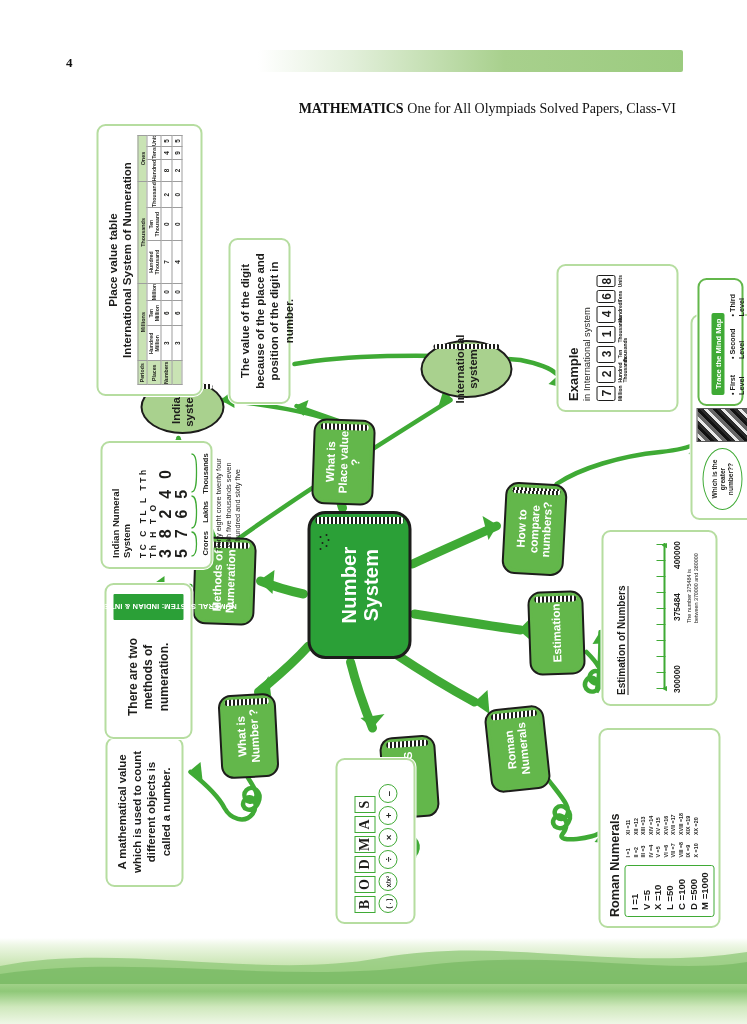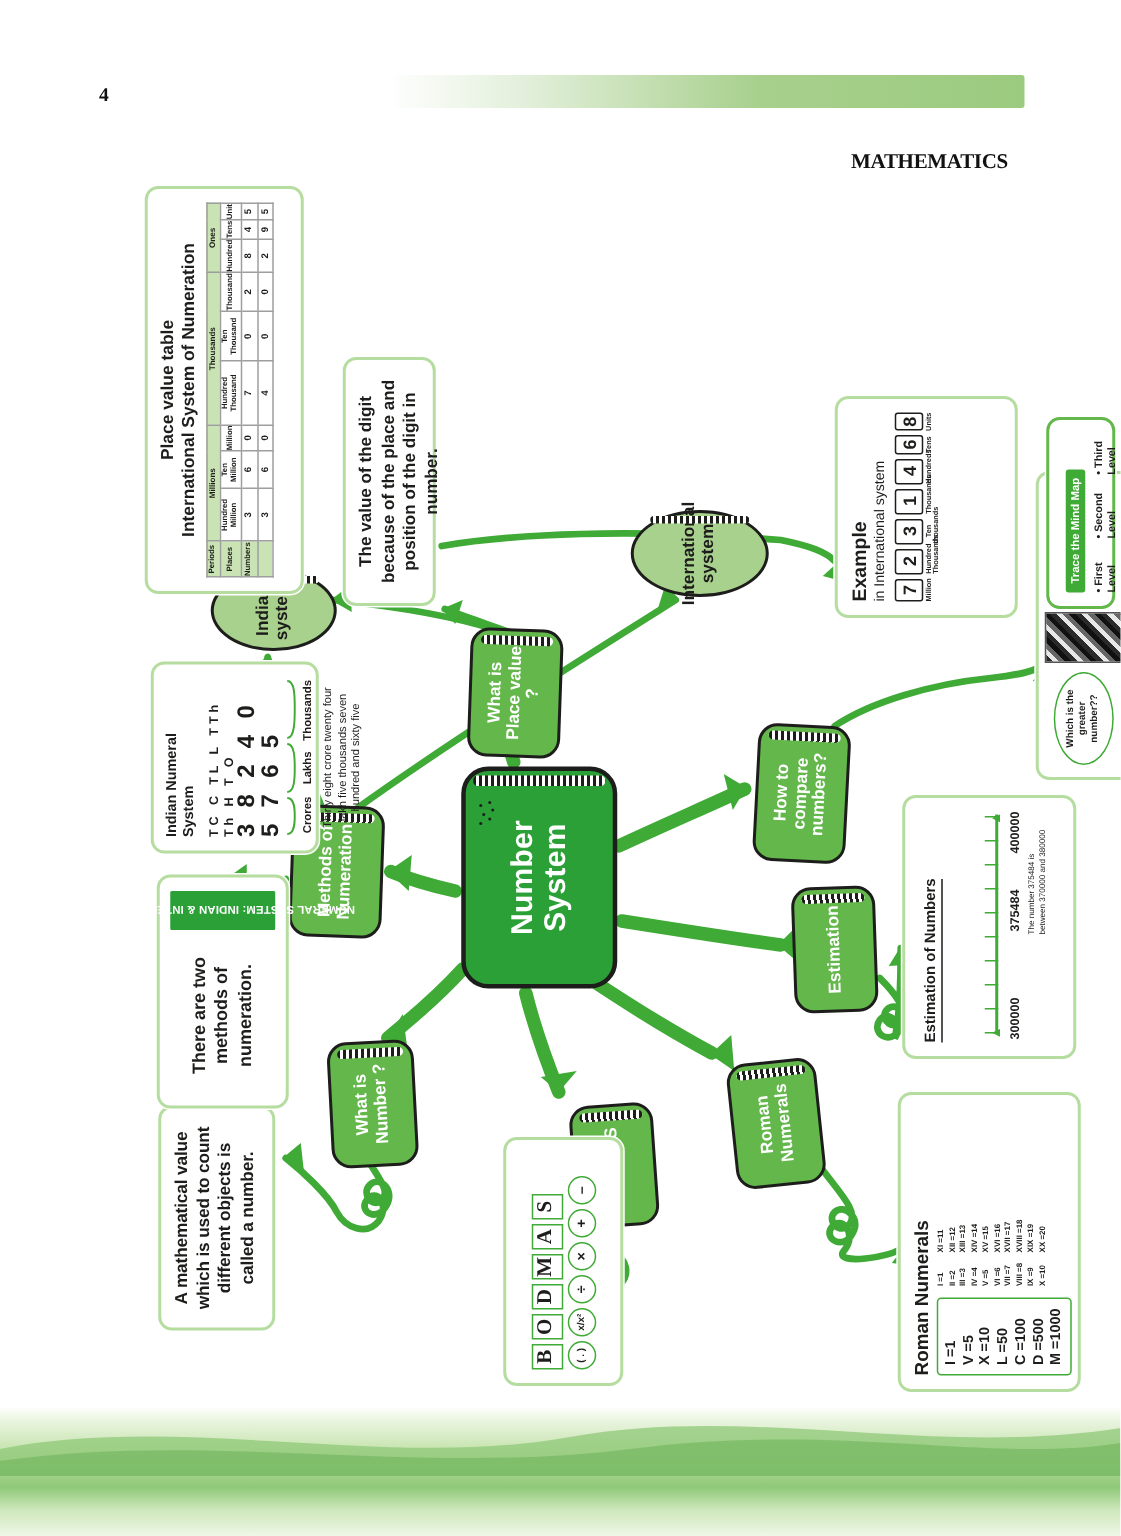--- a/index.html
+++ b/index.html
@@ -258,20 +258,21 @@
   #c-trace .lv { font-size:7.2px; color:#1d1d1b; margin-top:3px; font-weight:bold; }
   #c-trace .cols { display:flex; gap:10px; }
 </style>
 </head>
 <body>
 
 <div id="page-num">4</div>
 <div id="header-band"></div>
 <div id="header-text">
   <b>MATHEMATICS</b>
+  <span>One for All Olympiads Solved Papers, Class-VI</span>
 </div>
 
 <div id="canvas">
 <div id="stage">
 
   <svg class="arrows" viewBox="0 0 1024 747">
     <g fill="none" stroke="#3faa35" stroke-width="7" stroke-linecap="round">
 
       <path d="M378,308 C356,288 344,272 332,258" stroke-width="9"></path>
 

